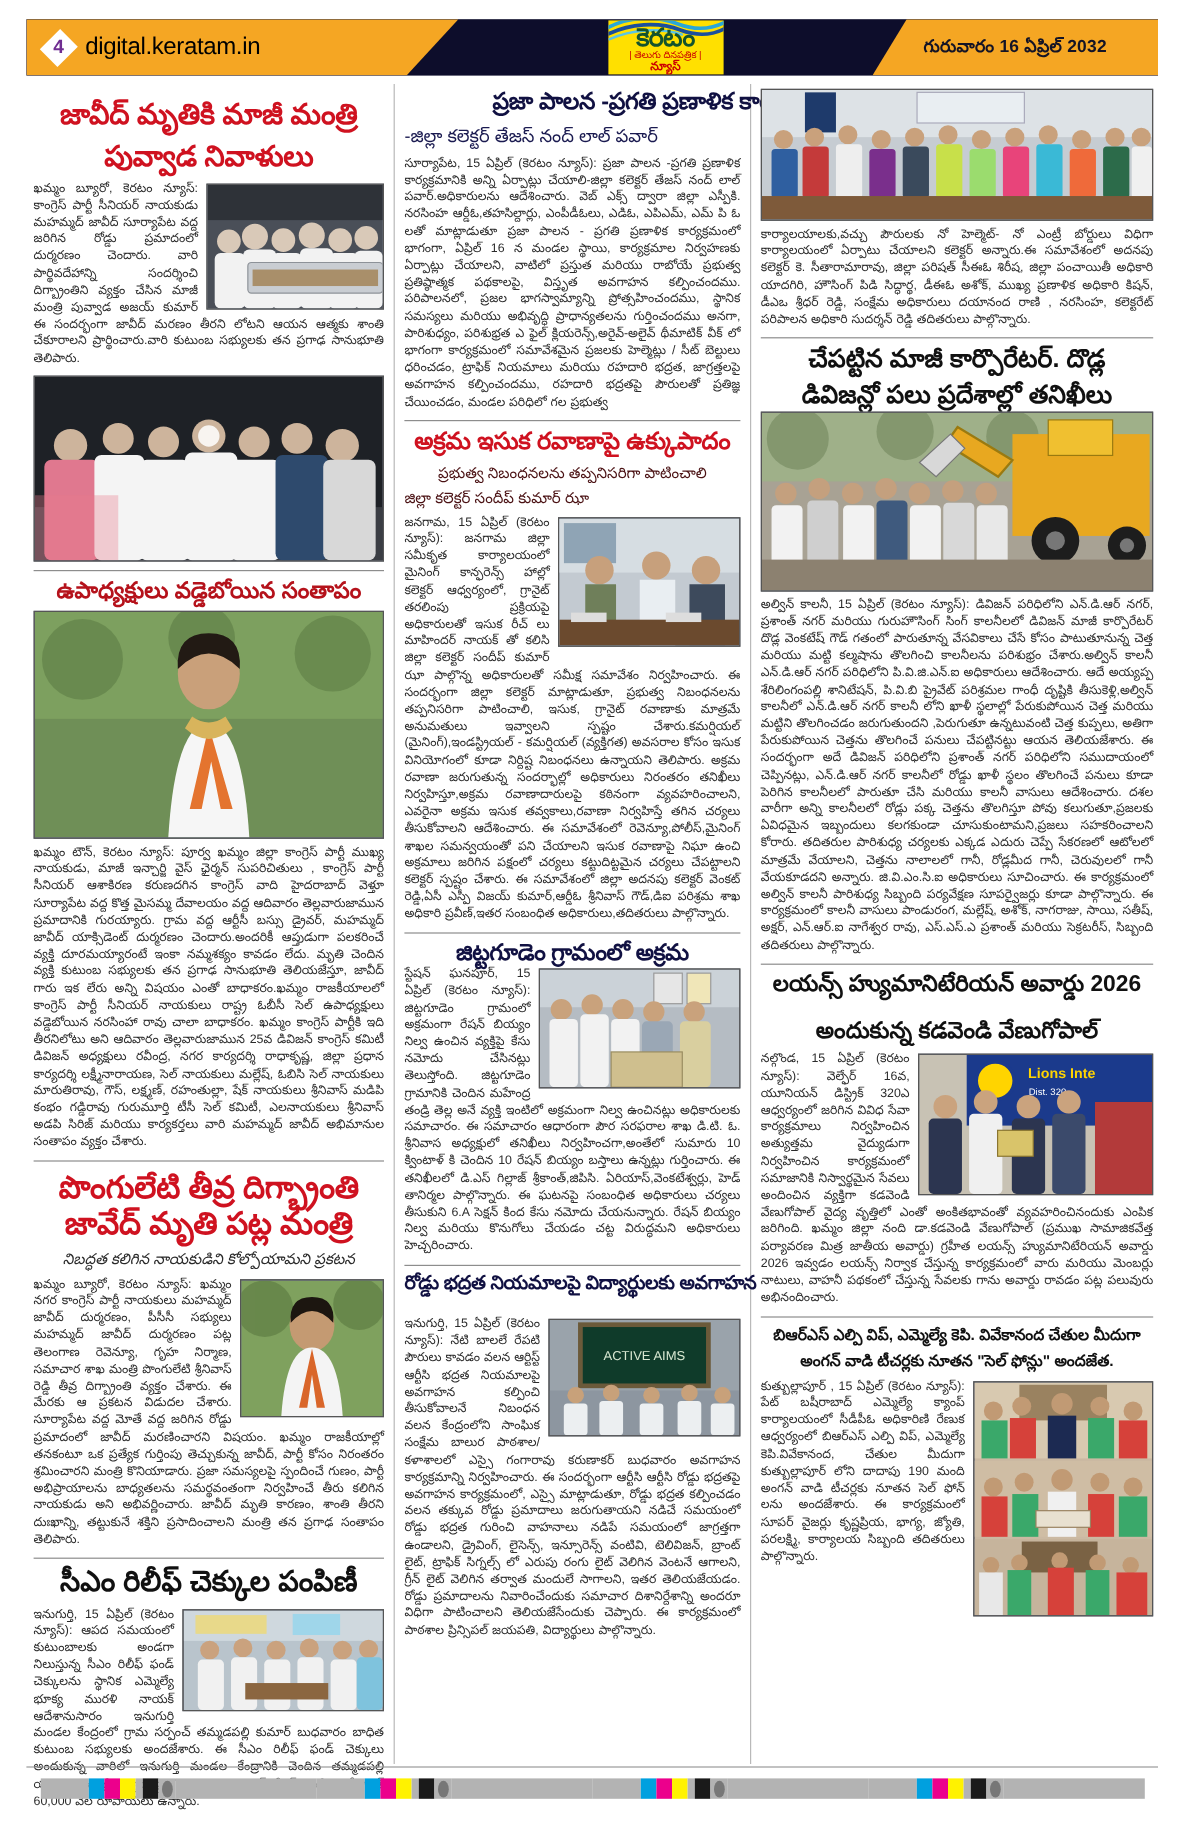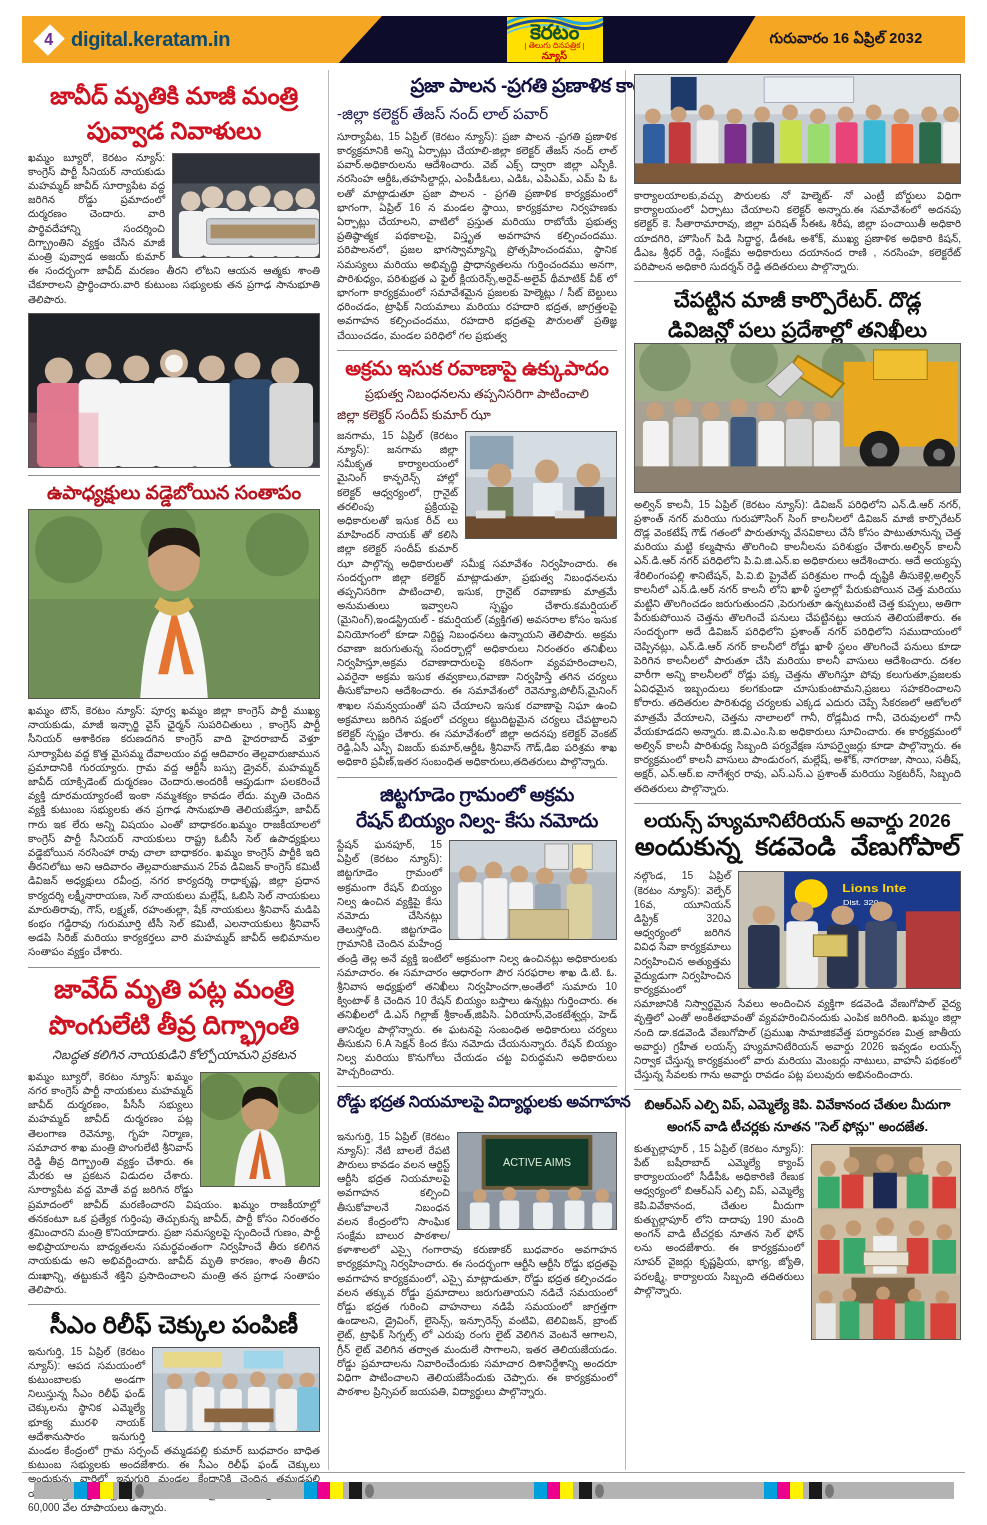--- a/index.html
+++ b/index.html
@@ -34,21 +34,21 @@
     transform: rotate(45deg) scale(0.8);
     display: flex; align-items: center; justify-content: center;
     flex: 0 0 auto;
   }
   .mh-diamond span {
     transform: rotate(-45deg);
     color: #6f2d91; font-weight: bold; font-size: 20px;
     line-height: 1;
   }
   .mh-site {
-    color: #0c4a6e; font-weight: bold; font-size: 20px;
+    color: #000000; font-weight: normal; font-size: 20px;
     letter-spacing: -0.3px;
   }
   .mh-center {
     flex: 1; position: relative;
     display: flex; align-items: center; justify-content: center;
   }
   .logo-box {
     width: 96px; height: 45px; background: #ffe000;
     position: relative; overflow: hidden;
     display: flex; flex-direction: column;
@@ -261,22 +261,22 @@
             <path d="M146 96 l-16 70 h10 l8 -40 8 40 h10z" fill="#e4742f"></path>
             <path d="M126 98 q20 18 40 0 l-6 -10 q-14 10 -28 0z" fill="#d8b45c"></path>
           </svg>
         </div>
         <div class="body-tx" style="margin-top:5px;">ఖమ్మం టౌన్, కెరటం న్యూస్: పూర్వ ఖమ్మం జిల్లా కాంగ్రెస్ పార్టీ ముఖ్య నాయకుడు, మాజీ ఇన్చార్జి వైస్ ఛైర్మన్ సుపరిచితులు , కాంగ్రెస్ పార్టీ సీనియర్ ఆశాకిరణ కరుణదగిన కాంగ్రెస్ వాది హైదరాబాద్ వెళ్తూ సూర్యాపేట వద్ద కొత్త మైసమ్మ దేవాలయం వద్ద ఆదివారం తెల్లవారుజామున ప్రమాదానికి గురయ్యారు. గ్రామ వద్ద ఆర్టీసీ బస్సు డ్రైవర్, మహమ్మద్ జావీద్ యాక్సిడెంట్ దుర్మరణం చెందారు.అందరికీ ఆప్తుడుగా పలకరించే వ్యక్తి దూరమయ్యారంటే ఇంకా నమ్మశక్యం కావడం లేదు. మృతి చెందిన వ్యక్తి కుటుంబ సభ్యులకు తన ప్రగాఢ సానుభూతి తెలియజేస్తూ, జావీద్ గారు ఇక లేరు అన్ని విషయం ఎంతో బాధాకరం.ఖమ్మం రాజకీయాలలో కాంగ్రెస్ పార్టీ సీనియర్ నాయకులు రాష్ట్ర ఓబీసీ సెల్ ఉపాధ్యక్షులు వడ్డెబోయిన నరసింహా రావు చాలా బాధాకరం. ఖమ్మం కాంగ్రెస్ పార్టీకి ఇది తీరనిలోటు అని ఆదివారం తెల్లవారుజామున 25వ డివిజన్ కాంగ్రెస్ కమిటీ డివిజన్ అధ్యక్షులు రవీంద్ర, నగర కార్యదర్శి రాధాకృష్ణ, జిల్లా ప్రధాన కార్యదర్శి లక్ష్మీనారాయణ, సెల్ నాయకులు మల్లేష్, ఓబిసి సెల్ నాయకులు మారుతిరావు, గౌస్, లక్ష్మణ్, రహంతుల్లా, షేక్ నాయకులు శ్రీనివాస్ మడిపి కంభం గడ్డిరావు గురుమూర్తి టీసీ సెల్ కమిటీ, ఎలనాయకులు శ్రీనివాస్ అడపి సిరిజ్ మరియు కార్యకర్తలు వారి మహమ్మద్ జావీద్ అభిమానుల సంతాపం వ్యక్తం చేశారు.</div>
       </div>
 
       <div class="rule"></div>
 
       <div>
+        <div class="hl-red" style="font-size:26px;margin-top:6px;">పొంగులేటి తీవ్ర దిగ్భ్రాంతి</div>
         <div class="hl-red" style="font-size:26px;">జావేద్ మృతి పట్ల మంత్రి</div>
-        <div class="hl-red" style="font-size:26px;margin-top:6px;">పొంగులేటి తీవ్ర దిగ్భ్రాంతి</div>
         <div class="sub-dark" style="margin:7px 0 6px;font-style:italic;">నిబద్ధత కలిగిన నాయకుడిని కోల్పోయామని ప్రకటన</div>
 
         <div class="clearfix">
           <div class="photo ph-wrap-right" style="width:120px;height:115px;">
             <svg viewBox="0 0 120 115" preserveAspectRatio="none">
               <rect width="120" height="115" fill="#7fa15e"></rect>
               <g fill="#5f7e44" opacity=".7">
                 <circle cx="20" cy="24" r="24"></circle>
                   <circle cx="100" cy="20" r="22"></circle>
               </g>
@@ -361,21 +361,20 @@
             </svg>
           </div>
           <div class="body-tx">జనగామ, 15 ఏప్రిల్ (కెరటం న్యూస్): జనగామ జిల్లా సమీకృత కార్యాలయంలో మైనింగ్ కాన్ఫరెన్స్ హాల్లో కలెక్టర్ ఆధ్వర్యంలో, గ్రానైట్ తరలింపు ప్రక్రియపై అధికారులతో ఇసుక రీచ్ లు మాహిందర్ నాయక్ తో కలిసి జిల్లా కలెక్టర్ సందీప్ కుమార్ ఝా పాల్గొన్న అధికారులతో సమీక్ష సమావేశం నిర్వహించారు. ఈ సందర్భంగా జిల్లా కలెక్టర్ మాట్లాడుతూ, ప్రభుత్వ నిబంధనలను తప్పనిసరిగా పాటించాలి, ఇసుక, గ్రానైట్ రవాణాకు మాత్రమే అనుమతులు ఇవ్వాలని స్పష్టం చేశారు.కమర్షియల్ (మైనింగ్),ఇండస్ట్రియల్ - కమర్షియల్ (వ్యక్తిగత) అవసరాల కోసం ఇసుక వినియోగంలో కూడా నిర్దిష్ట నిబంధనలు ఉన్నాయని తెలిపారు. అక్రమ రవాణా జరుగుతున్న సందర్భాల్లో అధికారులు నిరంతరం తనిఖీలు నిర్వహిస్తూ,అక్రమ రవాణాదారులపై కఠినంగా వ్యవహరించాలని, ఎవరైనా అక్రమ ఇసుక తవ్వకాలు,రవాణా నిర్వహిస్తే తగిన చర్యలు తీసుకోవాలని ఆదేశించారు. ఈ సమావేశంలో రెవెన్యూ,పోలీస్,మైనింగ్ శాఖల సమన్వయంతో పని చేయాలని ఇసుక రవాణాపై నిఘా ఉంచి అక్రమాలు జరిగిన పక్షంలో చర్యలు కట్టుదిట్టమైన చర్యలు చేపట్టాలని కలెక్టర్ స్పష్టం చేశారు. ఈ సమావేశంలో జిల్లా అదనపు కలెక్టర్ వెంకట్ రెడ్డి,ఏసీ ఎస్పీ విజయ్ కుమార్,ఆర్డీఓ శ్రీనివాస్ గౌడ్,డిఐ పరిశ్రమ శాఖ అధికారి ప్రవీణ్,ఇతర సంబంధిత అధికారులు,తదితరులు పాల్గొన్నారు.</div>
         </div>
       </div>
 
       <div class="rule"></div>
 
       <div>
         <div class="hl-navy" style="font-size:19px;">జిట్టగూడెం గ్రామంలో అక్రమ</div>
-        <div class="hl-navy" style="font-size:19px;margin-top:5px;margin-bottom:6px;">రేషన్ బియ్యం నిల్వ- కేసు నమోదు</div>
 
         <div class="clearfix">
           <div class="photo ph-wrap-right" style="width:168px;height:100px;">
             <svg viewBox="0 0 168 100" preserveAspectRatio="none">
               <rect width="168" height="100" fill="#b5bcc3"></rect>
               <rect x="0" y="0" width="168" height="32" fill="#cbd2d8"></rect>
               <rect x="96" y="3" width="24" height="26" fill="#e6e6e6" stroke="#999"></rect>
               <rect x="124" y="3" width="20" height="26" fill="#f0e6b8" stroke="#999"></rect>
               <g fill="#c9a27c">
                 <circle cx="18" cy="34" r="9"></circle>
@@ -518,24 +517,24 @@
             <rect x="0" y="124" width="327" height="26" fill="#8c8170"></rect>
           </svg>
         </div>
         <div class="body-tx" style="margin-top:5px;">అల్విన్ కాలనీ, 15 ఏప్రిల్ (కెరటం న్యూస్): డివిజన్ పరిధిలోని ఎన్.డి.ఆర్ నగర్, ప్రశాంత్ నగర్ మరియు గురుహౌసింగ్ సింగ్ కాలనీలలో డివిజన్ మాజీ కార్పొరేటర్ దొడ్ల వెంకటేష్ గౌడ్ గతంలో పారుతూన్న వేసవికాలు చేసే కోసం పాటుతూనున్న చెత్త మరియు మట్టి కల్మషాను తొలగించి కాలనీలను పరిశుభ్రం చేశారు.అల్విన్ కాలనీ ఎన్.డి.ఆర్ నగర్ పరిధిలోని పి.వి.జి.ఎన్.ఐ అధికారులు ఆదేశించారు. ఆదే అయ్యప్ప శేరిలింగంపల్లి శానిటేషన్, పి.వి.బి ప్రైవేట్ పరిశ్రమల గాంధీ దృష్టికి తీసుకెళ్లి,అల్విన్ కాలనీలో ఎన్.డి.ఆర్ నగర్ కాలనీ లోని ఖాళీ స్థలాల్లో పేరుకుపోయిన చెత్త మరియు మట్టిని తొలగించడం జరుగుతుందని ,పెరుగుతూ ఉన్నటువంటి చెత్త కుప్పలు, అతిగా పేరుకుపోయిన చెత్తను తొలగించే పనులు చేపట్టినట్టు ఆయన తెలియజేశారు. ఈ సందర్భంగా అదే డివిజన్ పరిధిలోని ప్రశాంత్ నగర్ పరిధిలోని సముదాయంలో చెప్పినట్లు, ఎన్.డి.ఆర్ నగర్ కాలనీలో రోడ్డు ఖాళీ స్థలం తొలగించే పనులు కూడా పెరిగిన కాలనీలలో పారుతూ చేసి మరియు కాలనీ వాసులు ఆదేశించారు. దశల వారీగా అన్ని కాలనీలలో రోడ్లు పక్క చెత్తను తొలగిస్తూ పోవు కలుగుతూ,ప్రజలకు ఏవిధమైన ఇబ్బందులు కలగకుండా చూసుకుంటామని,ప్రజలు సహకరించాలని కోరారు. తదితరుల పారిశుధ్య చర్యలకు ఎక్కడ ఎదురు చెప్పే సేకరణలో ఆటోలలో మాత్రమే వేయాలని, చెత్తను నాలాలలో గానీ, రోడ్లమీద గానీ, చెరువులలో గానీ వేయకూడదని అన్నారు. జి.వి.ఎం.సి.ఐ అధికారులు సూచించారు. ఈ కార్యక్రమంలో అల్విన్ కాలనీ పారిశుధ్య సిబ్బంది పర్యవేక్షణ సూపర్వైజర్లు కూడా పాల్గొన్నారు. ఈ కార్యక్రమంలో కాలనీ వాసులు పాండురంగ, మల్లేష్, అశోక్, నాగరాజు, సాయి, సతీష్, అక్షర్, ఎన్.ఆర్.ఐ నాగేశ్వర రావు, ఎస్.ఎస్.ఎ ప్రశాంత్ మరియు సెక్రటరీస్, సిబ్బంది తదితరులు పాల్గొన్నారు.</div>
       </div>
 
       <div class="rule"></div>
 
       <div>
         <div class="hl-black" style="font-size:19px;">లయన్స్ హ్యుమానిటేరియన్ అవార్డు 2026</div>
-        <div class="hl-black" style="font-size:25px;margin-top:3px;margin-bottom:6px;font-family:Liberation Mono, monospace;">అందుకున్న కడవెండి వేణుగోపాల్</div>
-
-        <div class="clearfix">
-          <div class="photo ph-wrap-right" style="width:223px;height:118px;">
+        <div class="hl-black" style="font-size:19px;margin-top:17px;margin-bottom:6px;">అందుకున్న కడవెండి వేణుగోపాల్</div>
+
+        <div class="clearfix">
+          <div class="photo ph-wrap-right" style="width:196px;height:118px;">
             <svg viewBox="0 0 196 118" preserveAspectRatio="none">
               <rect width="196" height="118" fill="#c8c2b4"></rect>
               <rect x="40" y="0" width="156" height="60" fill="#1b3a8c"></rect>
               <text x="120" y="20" font-size="12" fill="#ffd400" text-anchor="middle" font-family="sans-serif" font-weight="bold">Lions Inte</text>
               <text x="108" y="34" font-size="8" fill="#fff" text-anchor="middle" font-family="sans-serif">Dist. 320</text>
               <circle cx="64" cy="22" r="16" fill="#ffd400" stroke="#1b3a8c" stroke-width="3"></circle>
               <rect x="148" y="40" width="48" height="78" fill="#b33a3a"></rect>
               <g fill="#caa37e">
                 <circle cx="22" cy="44" r="10"></circle>
                   <circle cx="56" cy="40" r="10"></circle>

